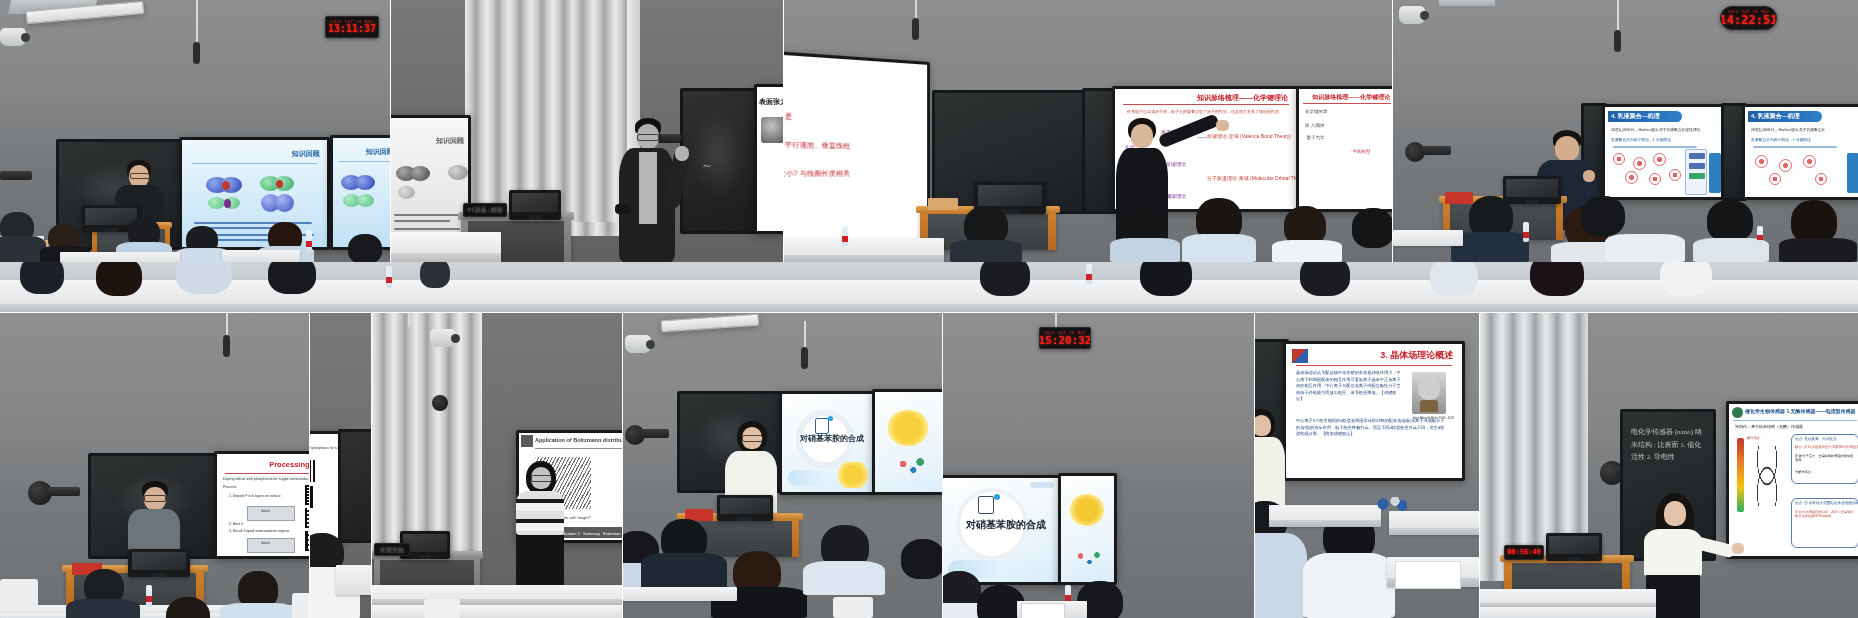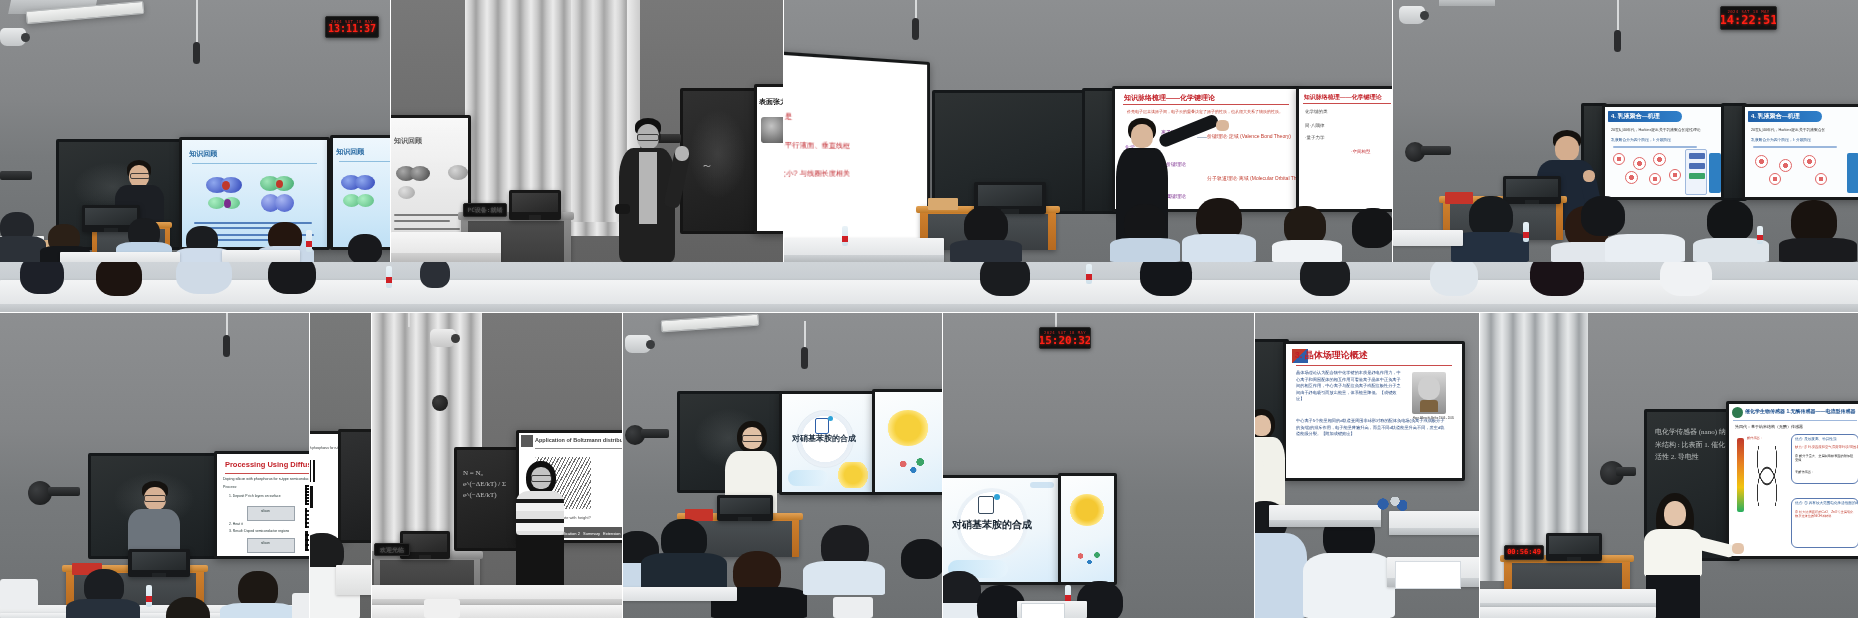--- a/index.html
+++ b/index.html
@@ -43,21 +43,21 @@
               border:3px solid #15181a;border-radius:2px;overflow:hidden;}
   .blackboard .smudge{position:absolute;border-radius:50%;
        background:radial-gradient(ellipse at center,rgba(210,215,215,.13),rgba(210,215,215,0) 70%);}
   .chalk{position:absolute;color:#dfe3e2;font-family:"Liberation Serif",serif;opacity:.78;
          white-space:nowrap;}
 
   
   .screen{position:absolute;background:#fff;border:3px solid #17191a;border-radius:2px;
           overflow:hidden;box-shadow:0 2px 8px rgba(0,0,0,.35);}
   .slide{position:absolute;left:0;top:0;right:0;bottom:0;background:#fff;overflow:hidden;}
-  .slide-title{position:absolute;left:5%;right:5%;text-align:left;color:#c21f26;
+  .slide-title{position:absolute;left:5%;right:5%;text-align:right;color:#c21f26;
                font-weight:bold;white-space:nowrap;overflow:hidden;}
   .rule{position:absolute;height:1px;background:#c94b4b;}
   .bullet{position:absolute;color:#233; white-space:nowrap;overflow:hidden;}
   .bullet.red{color:#c0272d;}
   .bullet.blue{color:#1d4e89;}
   .tinyline{position:absolute;background:#94a3b8;border-radius:1px;opacity:.75;}
   .tinyline.b{background:#2b5ea8;}
 
   
   .podium{position:absolute;background:linear-gradient(180deg,#d2832f,#b5691f);
@@ -330,21 +330,21 @@
     <div class="bottle" style="left:58px;top:226px;height:20px;"></div>
   </div>
 
   <div class="panel" style="left:1393px;top:0;width:465px;height:262px;">
     <div class="wall"></div>
     <div class="ceilpanel" style="left:46px;top:-4px;width:56px;height:10px;"></div>
     <div class="cam" style="left:6px;top:6px;"></div>
     <div class="mic-wire" style="left:224px;top:0;height:30px;"></div>
     <div class="mic-head" style="left:221px;top:30px;"></div>
 
-    <div class="clock" style="left:327px;top:6px;width:55px;height:22px;">
+    <div class="clock" style="left:327px;top:6px;width:55px;height:22px;border-radius:12px;">
       <div class="cdate">2024  SAT 18  MAY</div>
       <div class="ctime" style="font-size:12px;">14:22:51</div>
     </div>
 
     <div class="speaker" style="left:12px;top:142px;width:20px;height:20px;"></div>
     <div class="speaker-bar" style="left:28px;top:146px;width:30px;"></div>
 
     <div class="blackboard" style="left:188px;top:103px;width:20px;height:92px;"></div>
 
     <div class="screen" style="left:209px;top:104px;width:118px;height:90px;">
@@ -499,23 +499,20 @@
     <div class="bottle" style="left:146px;top:272px;height:22px;"></div>
   </div>
 
   <div class="panel gray" style="left:372px;top:313px;width:251px;height:305px;">
     <div class="wall dark"></div>
     <div class="curtain" style="left:0;top:0;width:110px;height:238px;"></div>
     <div class="cam" style="left:58px;top:16px;"></div>
     <div class="mic-wire" style="left:36px;top:0;height:14px;"></div>
     <div class="speaker" style="left:60px;top:82px;width:16px;height:16px;"></div>
 
-    <div class="blackboard" style="left:82px;top:134px;width:62px;height:98px;">
-      <div class="chalk" style="left:6px;top:18px;font-size:7px;white-space:normal;width:52px;line-height:1.6;">N = N₀ e^(−ΔE/kT) / Σ e^(−ΔE/kT)</div>
-    </div>
 
     <div class="screen" style="left:144px;top:117px;width:107px;height:107px;">
       <div class="slide">
         <div style="position:absolute;left:2px;top:2px;width:12px;height:12px;background:#2e5fa8;"></div>
         <div class="slide-title" style="top:4px;left:16px;right:2px;text-align:left;font-size:5.5px;color:#1b3f72;">Application of Boltzmann distribution</div>
         <div class="rule" style="left:16px;right:4px;top:15px;background:#6f93c4;"></div>
         <div style="position:absolute;left:16px;top:24px;width:56px;height:52px;background:repeating-linear-gradient(118deg,#3c3c3c 0 1px,#fff 1px 3px);opacity:.75;border-radius:2px;"></div>
         <div class="bullet red" style="left:10px;top:82px;font-size:4px;">How O2 gas distribute with height?</div>
         <div style="position:absolute;left:2px;bottom:2px;right:2px;height:11px;background:#2e5fa8;border-radius:1px;"></div>
         <div class="bullet" style="left:14px;bottom:4px;font-size:4px;color:#fff;">Application 1</div>
@@ -705,21 +702,21 @@
     <div style="position:absolute;left:122px;top:184px;width:30px;height:14px;
          background:radial-gradient(circle at 20% 50%,#2e5fa8 22%,transparent 23%),radial-gradient(circle at 60% 30%,#cfd5da 22%,transparent 23%),radial-gradient(circle at 85% 60%,#2e5fa8 20%,transparent 21%);"></div>
   </div>
 
   <div class="panel" style="left:1480px;top:313px;width:378px;height:305px;">
     <div class="wall"></div>
     <div class="curtain" style="left:0;top:0;width:108px;height:268px;"></div>
     <div class="speaker" style="left:120px;top:148px;width:24px;height:24px;"></div>
     <div class="speaker-bar" style="left:136px;top:154px;width:20px;"></div>
 
-    <div class="blackboard" style="left:164px;top:96px;width:90px;height:146px;">
+    <div class="blackboard" style="left:140px;top:96px;width:90px;height:146px;">
       <div class="chalk" style="left:8px;top:14px;font-size:7px;width:74px;white-space:normal;line-height:1.8;">电化学传感器 (nano) 纳米结构 : 比表面 1. 催化活性 2. 导电性</div>
     </div>
 
     <div class="screen" style="left:246px;top:88px;width:132px;height:152px;">
       <div class="slide">
         <div style="position:absolute;left:3px;top:3px;width:11px;height:11px;border-radius:50%;background:#2f7a4f;"></div>
         <div class="slide-title" style="top:4px;left:16px;right:2px;text-align:left;font-size:5px;color:#1b4e8c;">催化学生物传感器   1.无酶传感器——电流型传感器</div>
         <div class="rule" style="left:4px;right:4px;top:16px;background:#9fb8dc;"></div>
         <div class="bullet" style="left:6px;top:20px;font-size:4px;color:#222;">第四代：基于纳米结构（无酶）传感器</div>
 

